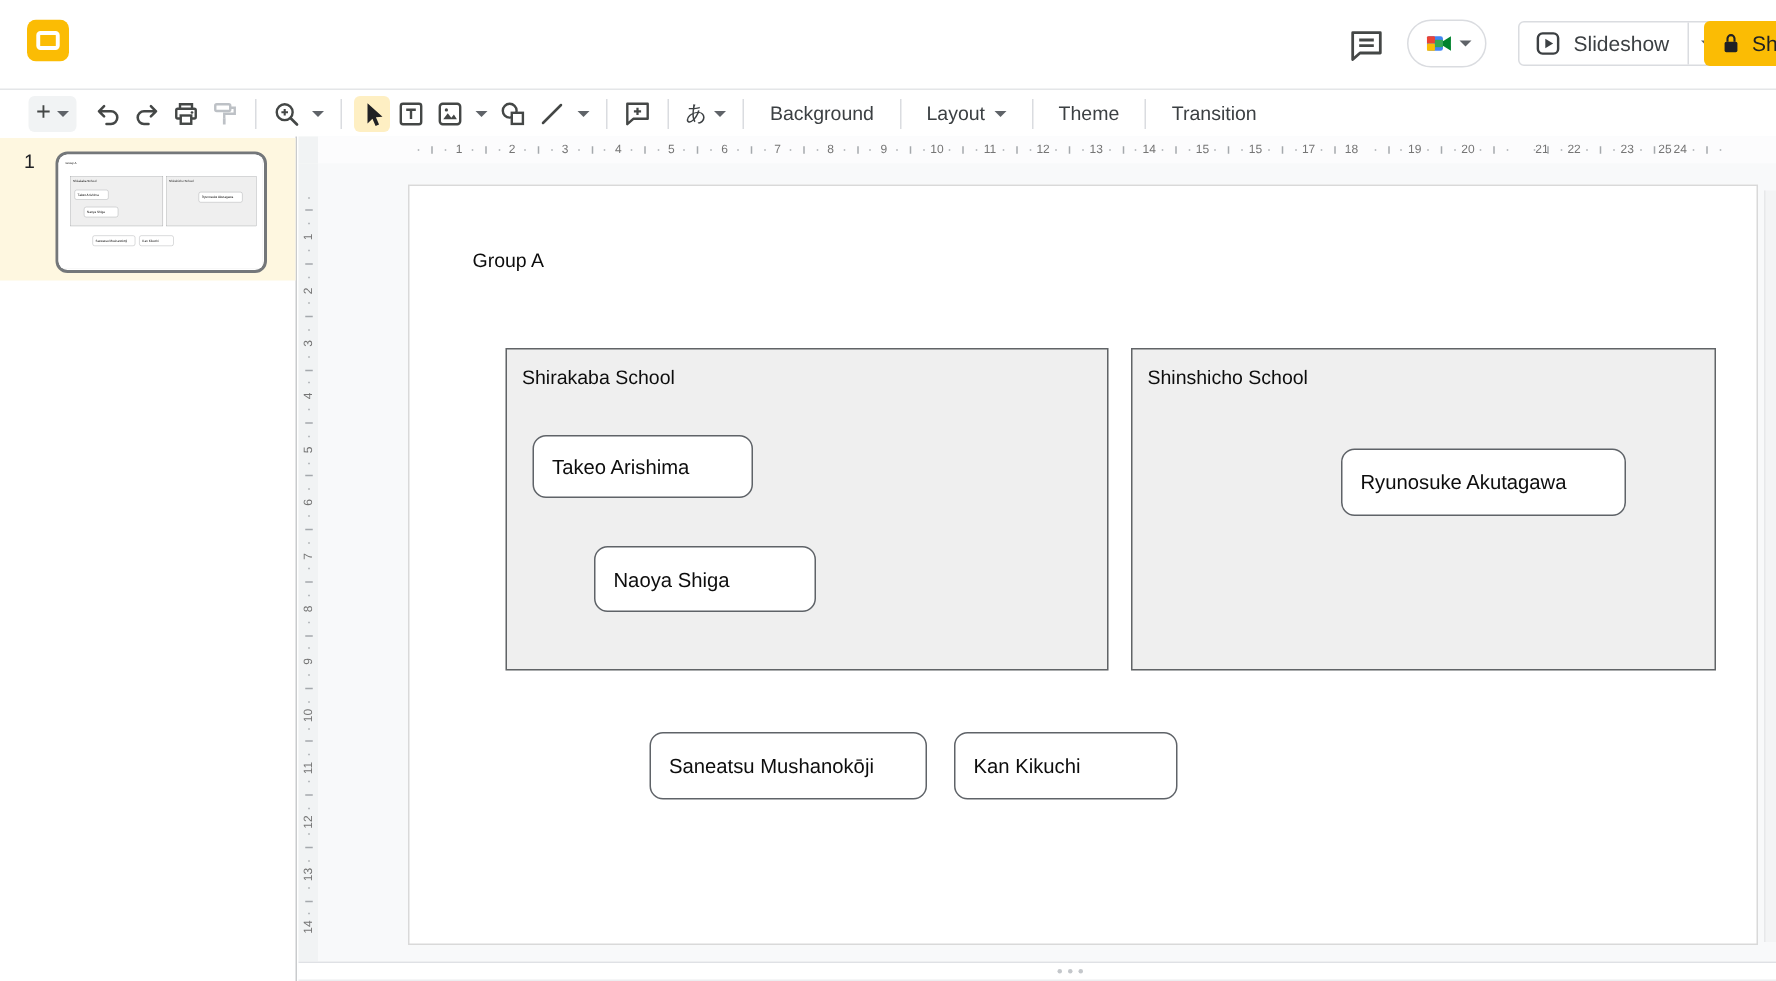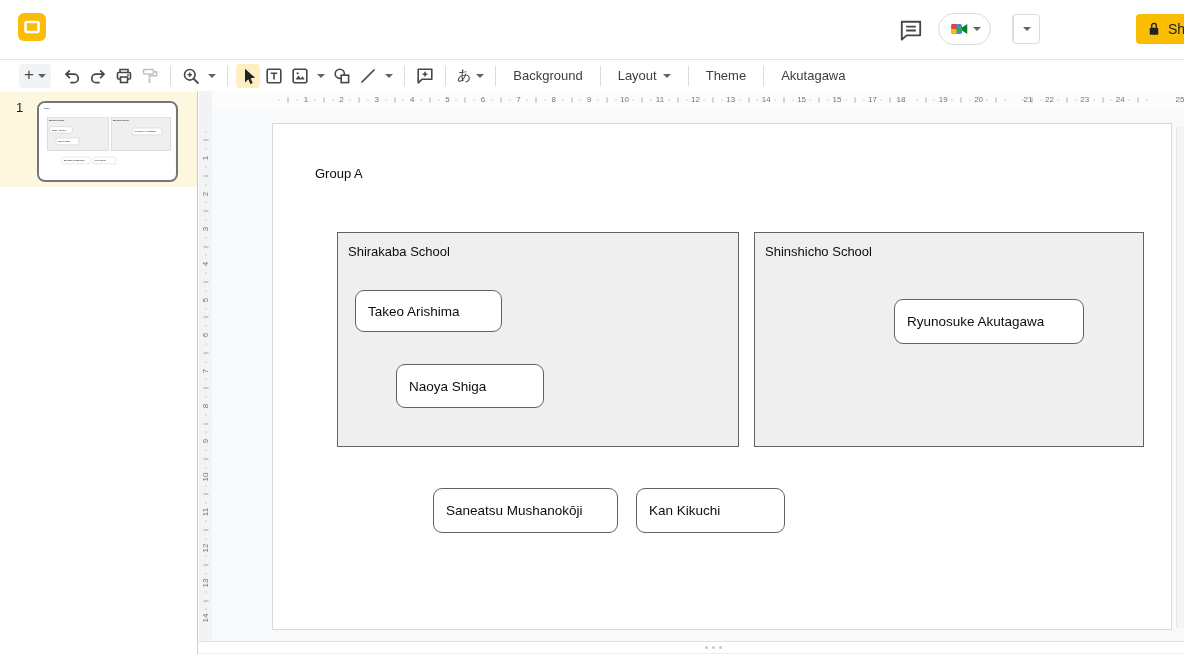--- a/index.html
+++ b/index.html
@@ -101,20 +101,27 @@
       <rect x="2" y="5" width="13" height="12" rx="2" fill="#4285f4"></rect>
       <rect x="2" y="5" width="6.5" height="6" rx="1" fill="#ea4335"></rect>
       <rect x="2" y="11" width="6.5" height="6" rx="1" fill="#fbbc04"></rect>
       <rect x="8.5" y="8" width="6.5" height="6" fill="#34a853"></rect>
       <polygon points="15,9.2 21.5,5 21.5,17 15,12.8" fill="#00832d"></polygon>
     </svg>
     <span class="caret"></span>
   </div>
 
   <div class="slideshow-btn">
+    <div class="slideshow-main">
+      <svg width="18" height="18" viewBox="0 0 20 20">
+        <rect x="2.5" y="2.5" width="15" height="15" rx="3.5" fill="none" stroke="#3c4043" stroke-width="1.8"></rect>
+        <polygon points="8,6.4 13.8,10 8,13.6" fill="#3c4043"></polygon>
+      </svg>
+      <span class="slideshow-label">Slideshow</span>
+    </div>
     <div class="slideshow-caret">
       <span class="caret"></span>
     </div>
   </div>
 
   <div class="share-btn" style="background:#fbbc04;">
     <svg width="14" height="16" viewBox="0 0 18 20">
       <rect x="3.5" y="8.5" width="11" height="9" rx="1.5" fill="#202124"></rect>
       <path d="M6 8.5 V5.8 a3 3 0 0 1 6 0 V8.5" fill="none" stroke="#202124" stroke-width="1.8"></path>
     </svg>
@@ -224,21 +231,21 @@
   <span class="texttool">
       <span>Layout</span>
       <span class="caret"></span>
     </span>
   <div class="sep"></div>
   <span class="texttool">
       <span>Theme</span>
     </span>
   <div class="sep"></div>
   <span class="texttool">
-      <span>Akutagawa</span>
+      <span>Transition</span>
     </span>
 </div>
 
 <div class="filmstrip">
   <div class="filmrow">
     <span class="slidenum">1</span>
     <div class="thumb">
         <div class="slide">
       <span class="group-label">Group A</span>
 
@@ -289,21 +296,21 @@
       <span class="rnum" style="left: 589.6px;">15</span>
       <span class="rnum" style="left: 625px;">15</span>
       <span class="rnum" style="left: 660.4px;">17</span>
       <span class="rnum" style="left: 689px;">18</span>
       <span class="rnum" style="left: 731.2px;">19</span>
       <span class="rnum" style="left: 766.6px;">20</span>
       <span class="rnum" style="left: 800px; margin-left: 16px;">21</span>
       <span class="rnum" style="left: 837.4px;">22</span>
       <span class="rnum" style="left: 872.8px;">23</span>
       <span class="rnum" style="left: 908.2px;">24</span>
-      <span class="rnum" style="left: 968px;">25</span>
+      <span class="rnum" style="left: 898px;">25</span>
       <i class="rdot" style="left: 67.45px;"></i>
       <i class="rpipe" style="left: 76.3px;"></i>
       <i class="rdot" style="left: 85.15px;"></i>
       <i class="rdot" style="left: 102.85px;"></i>
       <i class="rpipe" style="left: 111.7px;"></i>
       <i class="rdot" style="left: 120.55px;"></i>
       <i class="rdot" style="left: 138.25px;"></i>
       <i class="rpipe" style="left: 147.1px;"></i>
       <i class="rdot" style="left: 155.95px;"></i>
       <i class="rdot" style="left: 173.65px;"></i>

